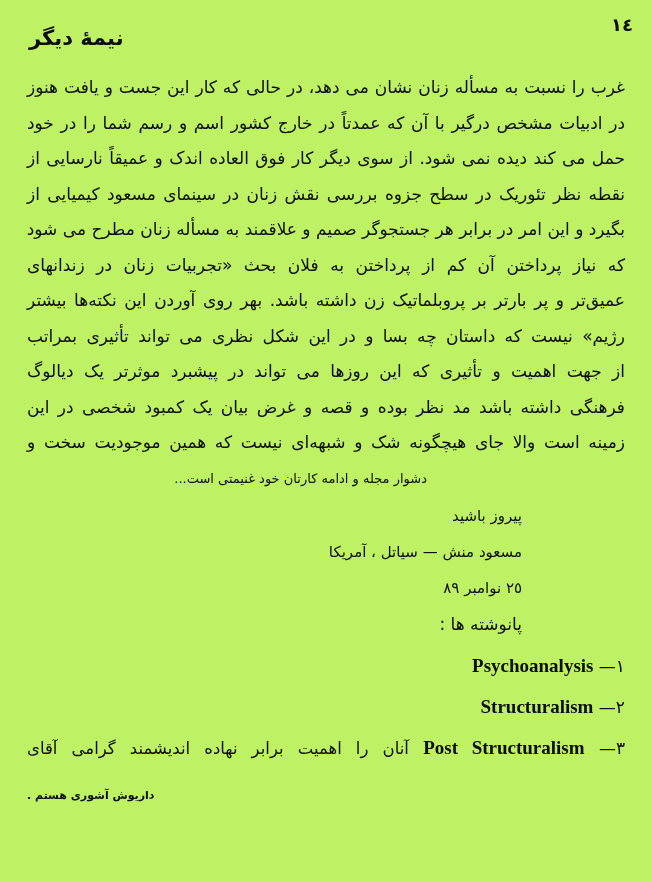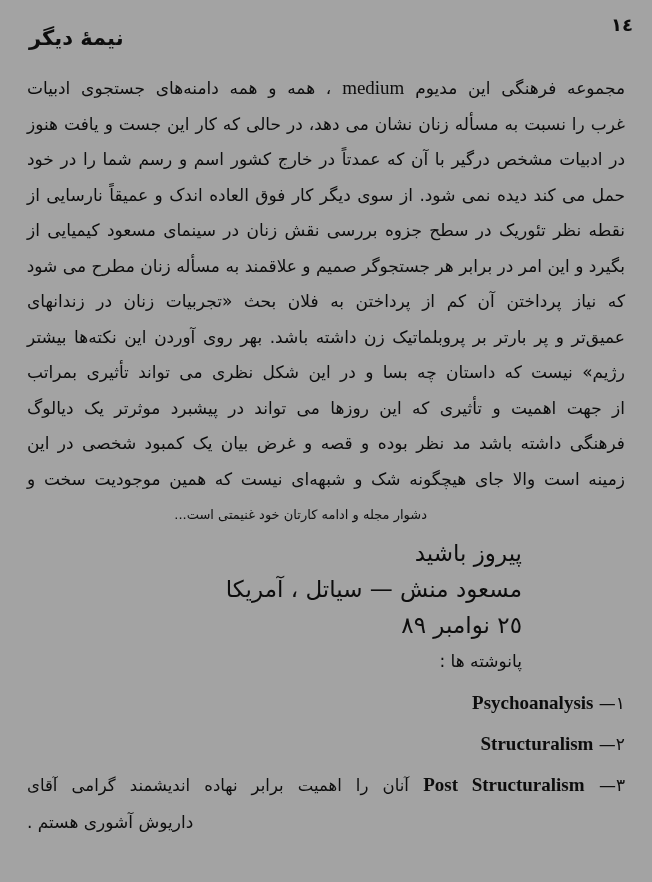--- a/index.html
+++ b/index.html
@@ -1,20 +1,20 @@
 <!DOCTYPE html>
 <html lang="fa"><head>
 <meta charset="utf-8">
 <style>
   html,body{margin:0;padding:0;background:#e8e8e8;}
   .page{
     position:relative;
     width:652px;height:882px;
     margin:0 auto;
-    background:#a3a3a3;
+    background:#bef264;
     color:#0d0d0d;
     overflow:hidden;
     direction:rtl;
     font-family:"DejaVu Sans", sans-serif;
     box-sizing:border-box;
     padding:12px 27px 0 27px;
   }
   .page-head{position:relative;height:50px;}
   .page-number{
     position:absolute;top:2px;left:auto;right:-8px;
@@ -38,21 +38,21 @@
     font-family:"Liberation Serif", serif;
     font-size:19px;
     direction:ltr;unicode-bidi:embed;
   }
   .closing{
     direction:rtl;font-size:13px;line-height:35.5px;
     text-align:right;padding-right:198px;white-space:nowrap;
   }
   .sig{margin-top:2px;}
   .sig-line{
-    direction:rtl;font-size:23px;line-height:36px;
+    direction:rtl;font-size:15px;line-height:36px;
     text-align:right;padding-right:103px;white-space:nowrap;
   }
   .fn-heading{
     direction:rtl;font-size:17px;line-height:36px;
     text-align:right;padding-right:103px;white-space:nowrap;
   }
   .fn-row{
     direction:rtl;font-size:17px;line-height:34px;
     text-align:right;margin-top:7px;white-space:nowrap;
   }
@@ -60,40 +60,35 @@
   .fn-term{
     font-family:"Liberation Serif", serif;
     font-weight:bold;font-size:19px;
     direction:ltr;unicode-bidi:embed;
   }
   .fn-row-3{
     text-align:justify;text-align-last:justify;text-justify:inter-word;
   }
   .fn-row-3 .fa-part{font-size:16.5px;}
   .fn-cont{
-    direction:rtl;font-size:17px;line-height:35px;
-    text-align:left;margin-top:2px;white-space:nowrap;
+    direction:rtl;font-size:11px;line-height:35px;
+    text-align:left;margin-top:12px;white-space:nowrap;font-weight:bold;
   }
 </style>
 </head>
 <body>
 
 <div class="page">
 
   <div class="page-head">
     <div class="page-number">١٤</div>
     <div class="magazine-title">نیمهٔ دیگر</div>
   </div>
 
   <div class="body-text">
-    <div class="bline">
-      <span>مجموعه فرهنگی این مدیوم</span>
-      <span class="en">medium</span>
-      <span>، همه و همه دامنه‌های جستجوی ادبیات</span>
-    </div>
     <div class="bline">غرب را نسبت به مسأله زنان نشان می دهد، در حالی که کار این جست و یافت هنوز</div>
     <div class="bline">در ادبیات مشخص درگیر با آن که عمدتاً در خارج کشور اسم و رسم شما را در خود</div>
     <div class="bline">حمل می کند دیده نمی شود. از سوی دیگر کار فوق العاده اندک و عمیقاً نارسایی از</div>
     <div class="bline">نقطه نظر تئوریک در سطح جزوه بررسی نقش زنان در سینمای مسعود کیمیایی از</div>
     <div class="bline">بگیرد و این امر در برابر هر جستجوگر صمیم و علاقمند به مسأله زنان مطرح می شود</div>
     <div class="bline">که نیاز پرداختن آن کم از پرداختن به فلان بحث «تجربیات زنان در زندانهای</div>
     <div class="bline">عمیق‌تر و پر بارتر بر پروبلماتیک زن داشته باشد. بهر روی آوردن این نکته‌ها بیشتر</div>
     <div class="bline">رژیم» نیست که داستان چه بسا و در این شکل نظری می تواند تأثیری بمراتب</div>
     <div class="bline">از جهت اهمیت و تأثیری که این روزها می تواند در پیشبرد موثرتر یک دیالوگ</div>
     <div class="bline">فرهنگی داشته باشد مد نظر بوده و قصه و غرض بیان یک کمبود شخصی در این</div>

